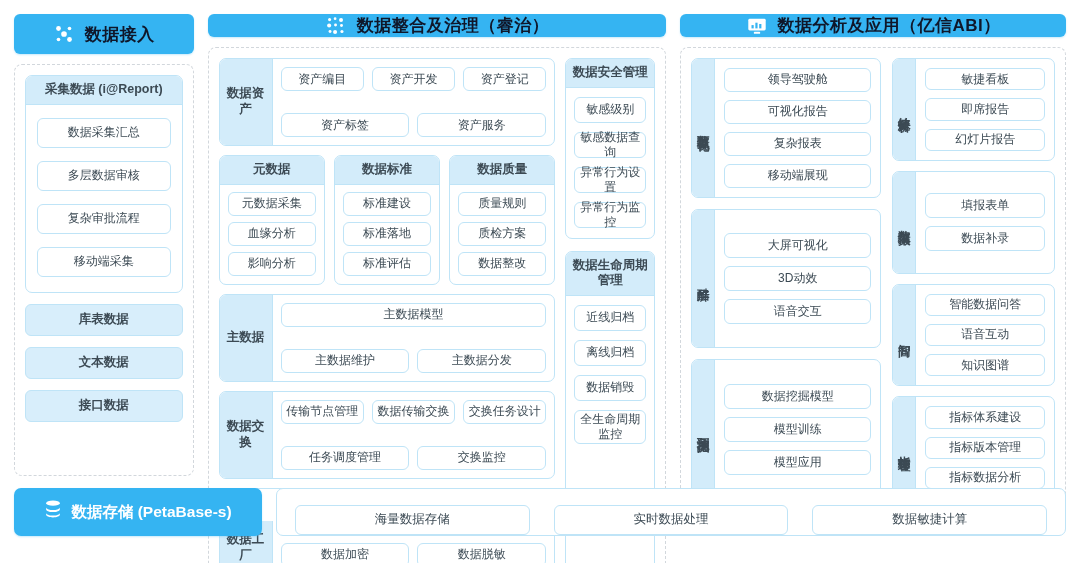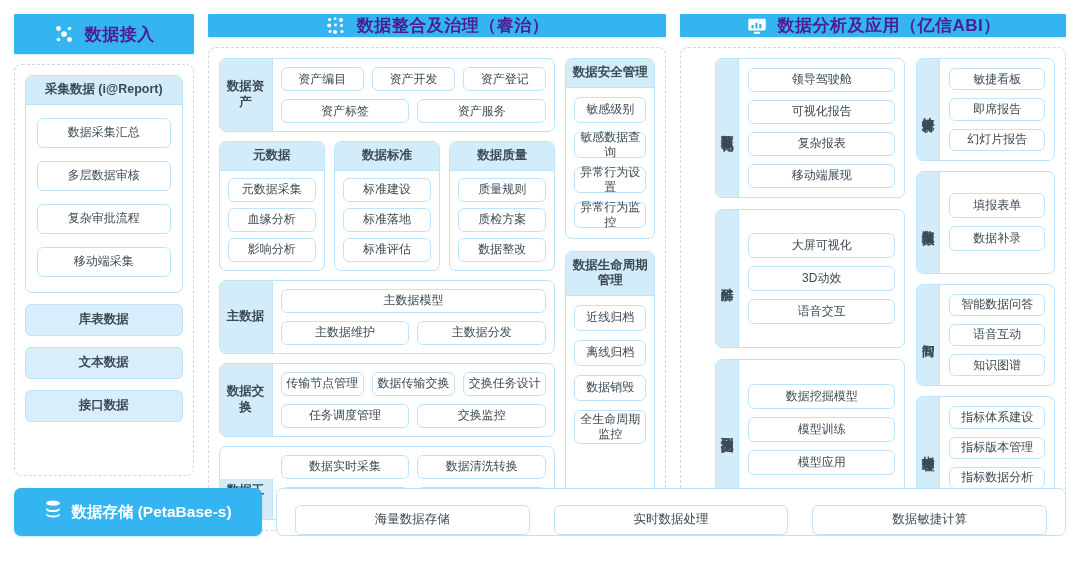--- a/index.html
+++ b/index.html
@@ -13,23 +13,23 @@
   .page{position:relative;width:1080px;height:563px;box-sizing:border-box;padding:14px 14px 0 14px;}
 
   
   .columns{display:flex;gap:14px;align-items:flex-start;height:462px;}
   .col{display:flex;flex-direction:column;height:100%;}
   .col-access{width:182px;}
   .col-gov{width:465px;}
   .col-ana{width:391px;}
 
   .banner{
-    height:40px;border-radius:1px;background:#35b4f2;
+    height:40px;border-radius:6px;background:#35b4f2;
     display:flex;align-items:center;justify-content:center;gap:10px;
-    color:#4c1d95;font-size:17px;font-weight:bold;letter-spacing:.5px;
+    color:#0f172a;font-size:17px;font-weight:bold;letter-spacing:.5px;
     box-shadow:0 1px 2px rgba(53,180,242,.28);
   }
   .banner .ic{display:flex;align-items:center;justify-content:center;width:22px;height:22px;}
 
   .dashbox{
     margin-top:10px;flex:1;border:1px dashed #d2d7dc;border-radius:8px;
     box-sizing:border-box;padding:10px;background:#fff;
     display:flex;flex-direction:column;
   }
 
@@ -64,40 +64,40 @@
   .gov-left{flex:1;display:flex;flex-direction:column;gap:9px;}
   .gov-right{width:90px;display:flex;flex-direction:column;gap:12px;}
 
   
   .sideblk{display:flex;border:1px solid #bfe4f7;border-radius:7px;background:#fff;overflow:hidden;box-sizing:border-box;}
   .sidelab{
     background:#d3ecfa;color:#3c4a54;font-size:12.5px;font-weight:bold;
     display:flex;align-items:center;justify-content:center;text-align:center;
     padding:0 7px;line-height:1.25;flex:0 0 auto;border-right:1px solid #bfe4f7;
   }
-  .sidebd{flex:1;padding:8px;display:flex;flex-direction:column;gap:8px;}
+  .sidebd{flex:1;padding:8px;display:flex;flex-direction:column;gap:22px;}
   .prow{display:flex;gap:8px;}
   .prow .pill{flex:1;height:24px;}
 
   .trio{display:flex;gap:9px;}
   .trio .card{flex:1;}
   .trio .card-bd{gap:6px;padding:7px 8px 8px 8px;}
   .trio .pill{height:24px;}
 
   
   .gov-right .card-bd{gap:9px;padding:9px 8px 10px 8px;}
   .gov-right .pill{height:26px;}
   .gov-right .pill.tall{height:34px;}
   .sec-card{flex:0 0 auto;}
   .life-card{flex:1;display:flex;flex-direction:column;}
   .life-card .card-bd{flex:1;justify-content:flex-start;}
 
   
   .ana-body{display:flex;gap:11px;height:100%;}
-  .ana-left{width:190px;display:flex;flex-direction:column;gap:11px;margin-left:24px;}
+  .ana-left{width:190px;display:flex;flex-direction:column;gap:11px;}
   .ana-right{flex:1;display:flex;flex-direction:column;gap:10px;}
   .vlab{
     background:#d3ecfa;color:#3c4a54;font-size:12.5px;font-weight:bold;
     width:22px;flex:0 0 22px;display:flex;align-items:center;justify-content:center;
     text-align:center;line-height:1.12;border-right:1px solid #bfe4f7;
     writing-mode:vertical-rl;letter-spacing:1px;padding:4px 0;
   }
   .ana-left .sideblk{flex:1;}
   .ana-right .sideblk{flex:1;}
   .ana-left .sidebd,.ana-right .sidebd{justify-content:center;gap:8px;padding:9px 9px;}

